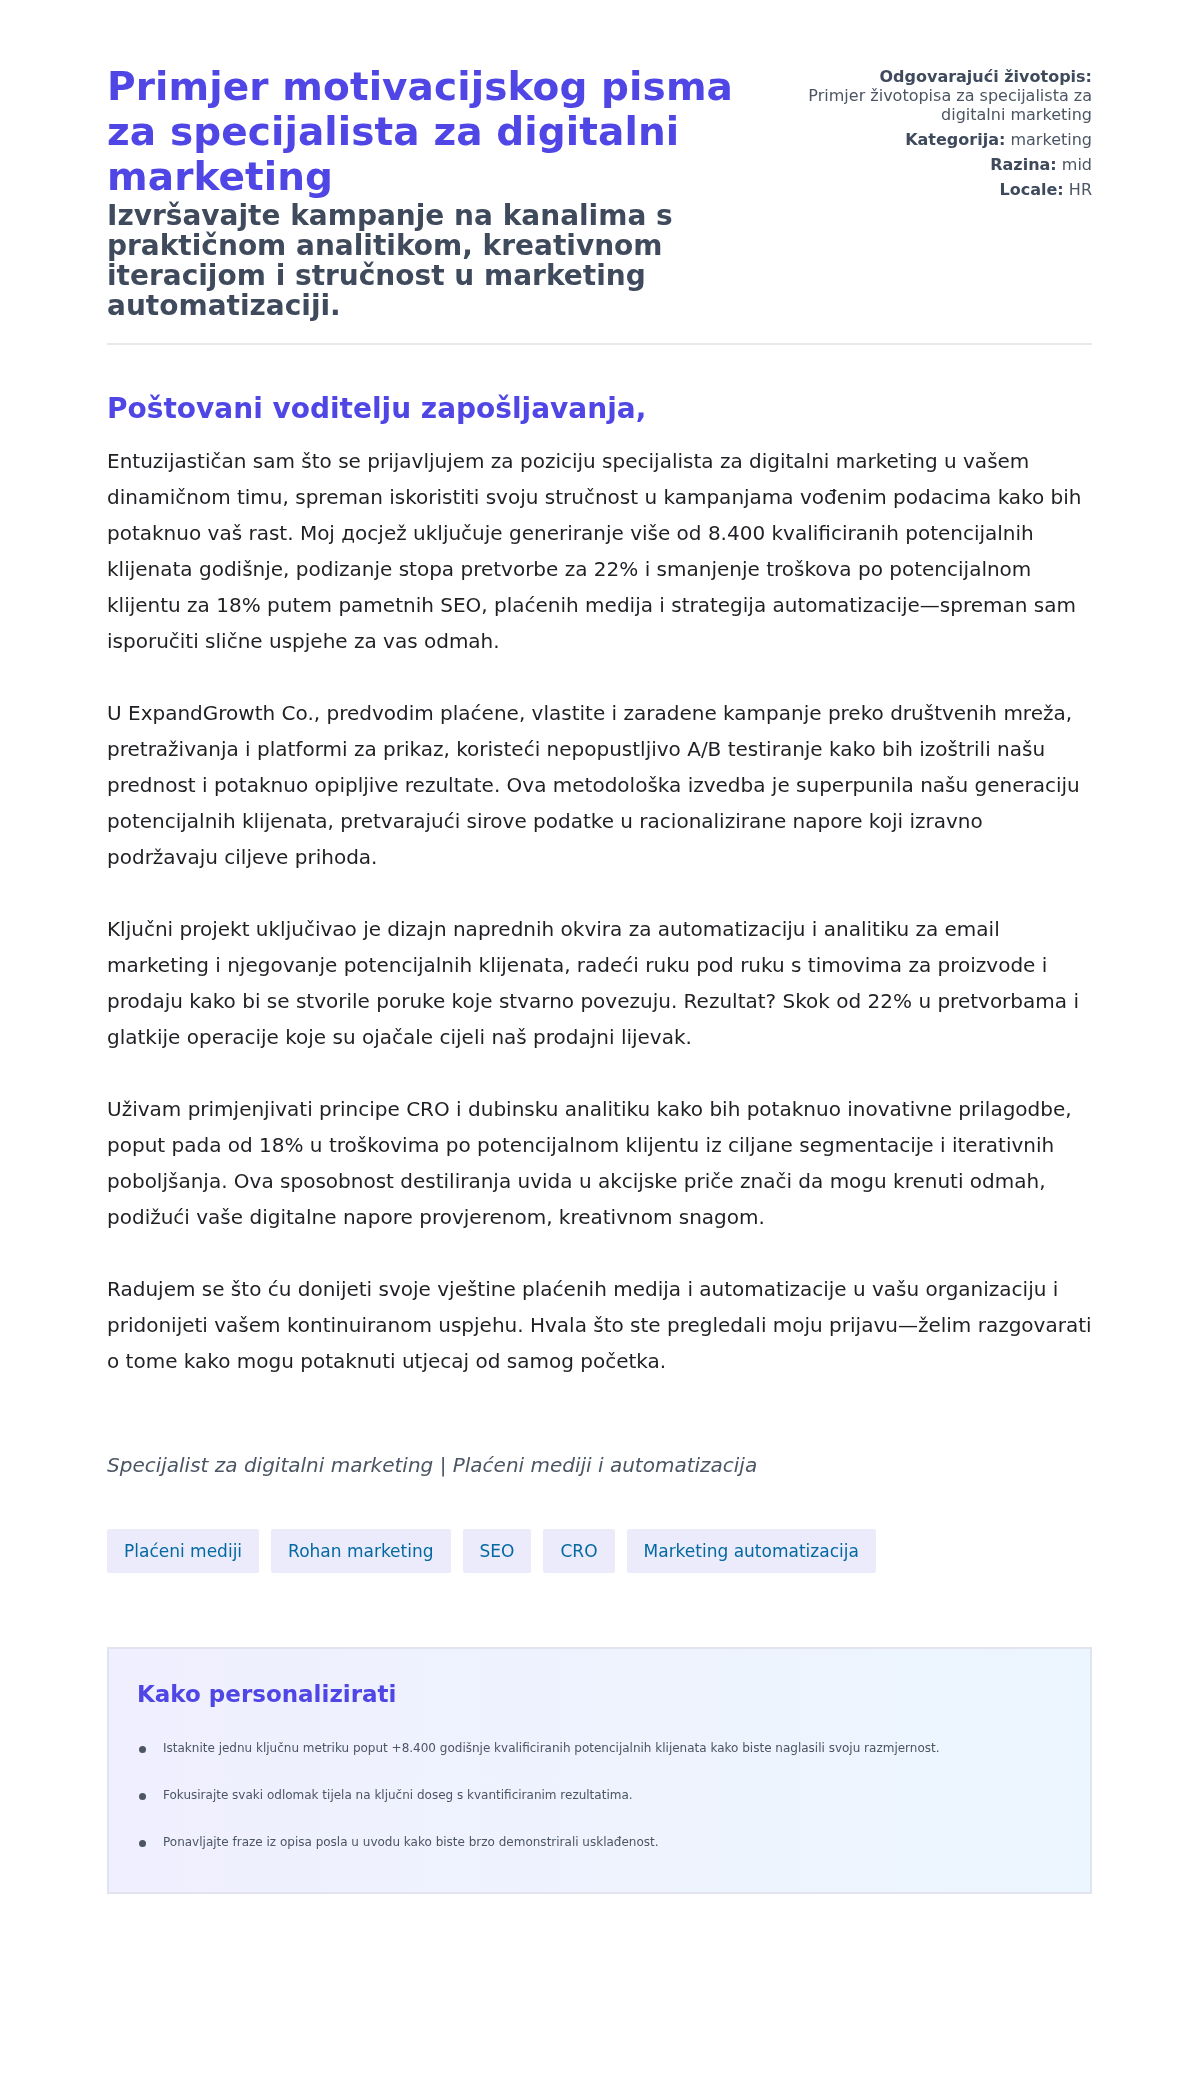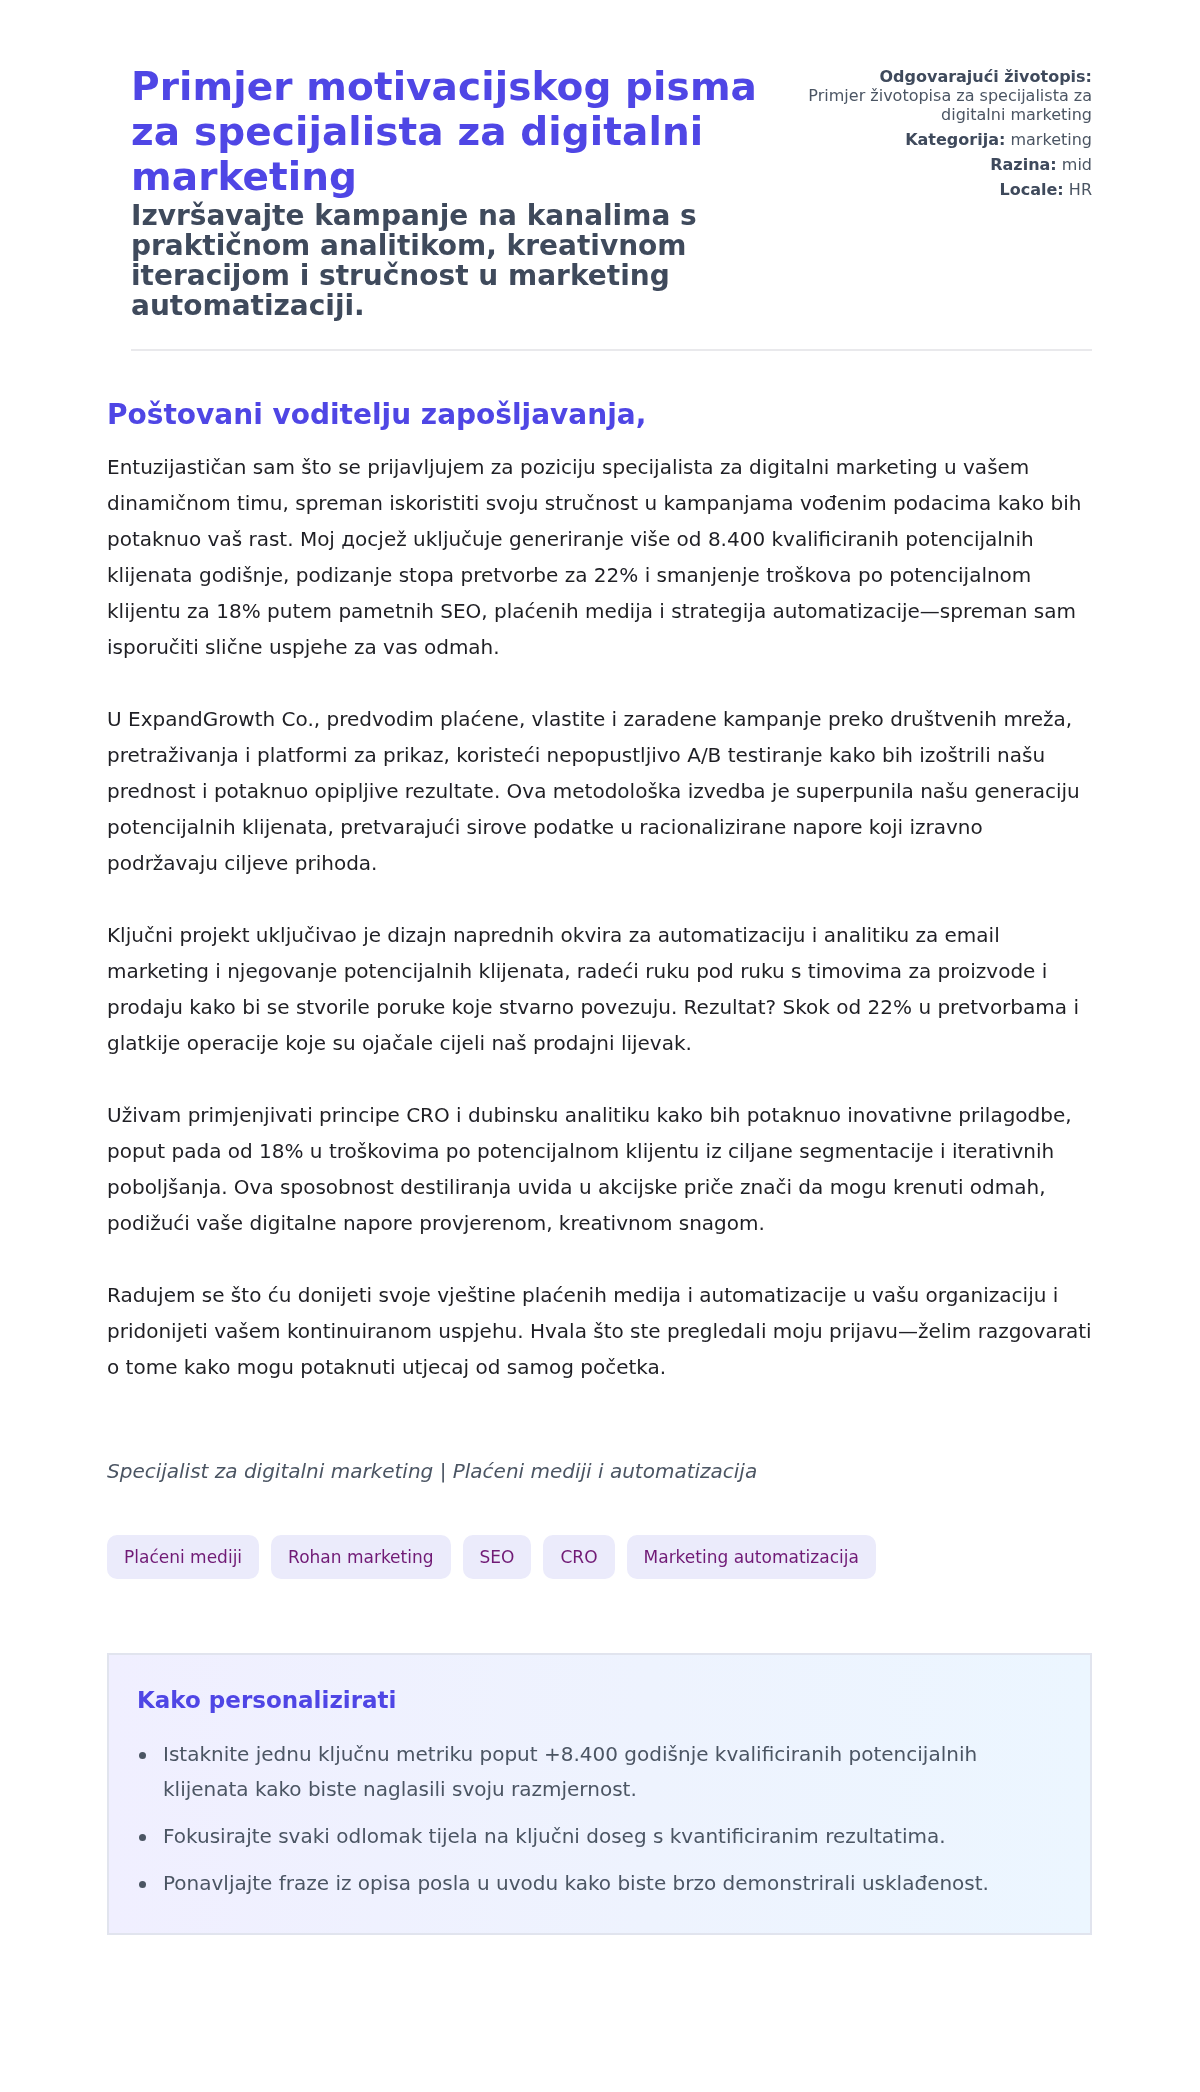--- a/index.html
+++ b/index.html
@@ -12,23 +12,22 @@
     .page {
       width: 1200px;
       min-height: 2092px;
       padding: 64px 108px 80px 107px;
     }
     
     .header {
       display: flex;
       justify-content: space-between;
       align-items: flex-start;
-      padding-bottom: 28px;
+      padding-bottom: 22px;
       border-bottom: 2px solid #e9e9ec;
-      margin-left: 24px;
     }
     .header-left { width: 680px; }
     .title {
       font-size: 39px;
       line-height: 45px;
       font-weight: bold;
       color: #4f46e5;
       letter-spacing: 0.1px;
     }
     .subtitle {
@@ -83,46 +82,46 @@
       font-style: italic;
     }
 
     .tags {
       display: flex;
       gap: 12px;
       margin-top: 50px;
     }
     .tag {
       background: #ebebfb;
-      color: #701a75;
+      color: #0369a1;
       font-size: 17px;
       line-height: 20px;
       padding: 12px 17px 12px 17px;
-      border-radius: 10px;
+      border-radius: 2px;
     }
 
     
     .tips {
       margin-top: 74px;
       border: 2px solid #e1e4ee;
       background: linear-gradient(90deg, #f0efff 0%, #eef3fe 55%, #ecf6ff 100%);
       padding: 30px 28px 32px 28px;
     }
     .tips-title {
       font-size: 23px;
       font-weight: bold;
       color: #4f46e5;
       line-height: 30px;
       margin-bottom: 22px;
     }
     .tips-list { list-style: none; }
     .tips-item {
       position: relative;
       padding-left: 26px;
-      font-size: 20px;
+      font-size: 12px;
       line-height: 35px;
       color: #4b5563;
       margin-bottom: 12px;
     }
     .tips-item:last-child { margin-bottom: 0; }
     .bullet {
       position: absolute;
       left: 2px;
       top: 15px;
       width: 7px;

